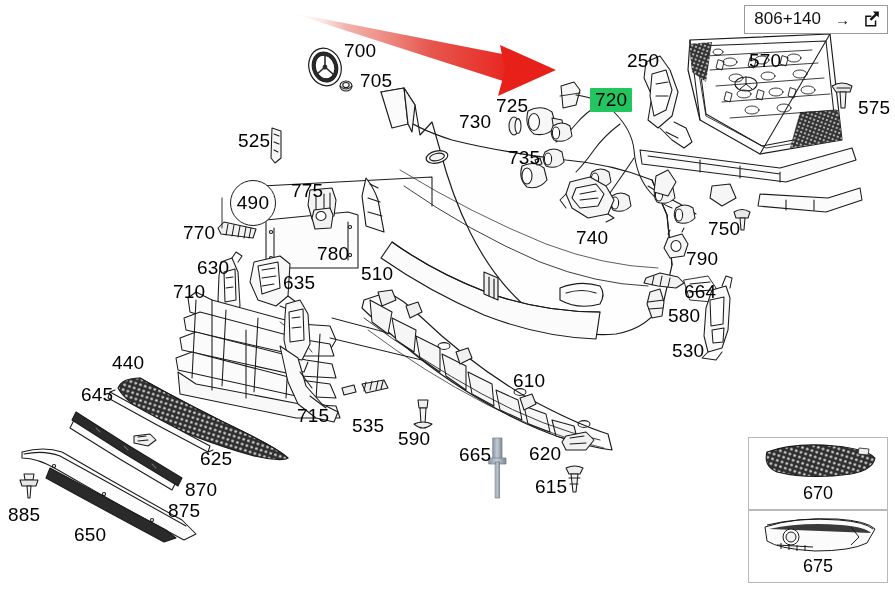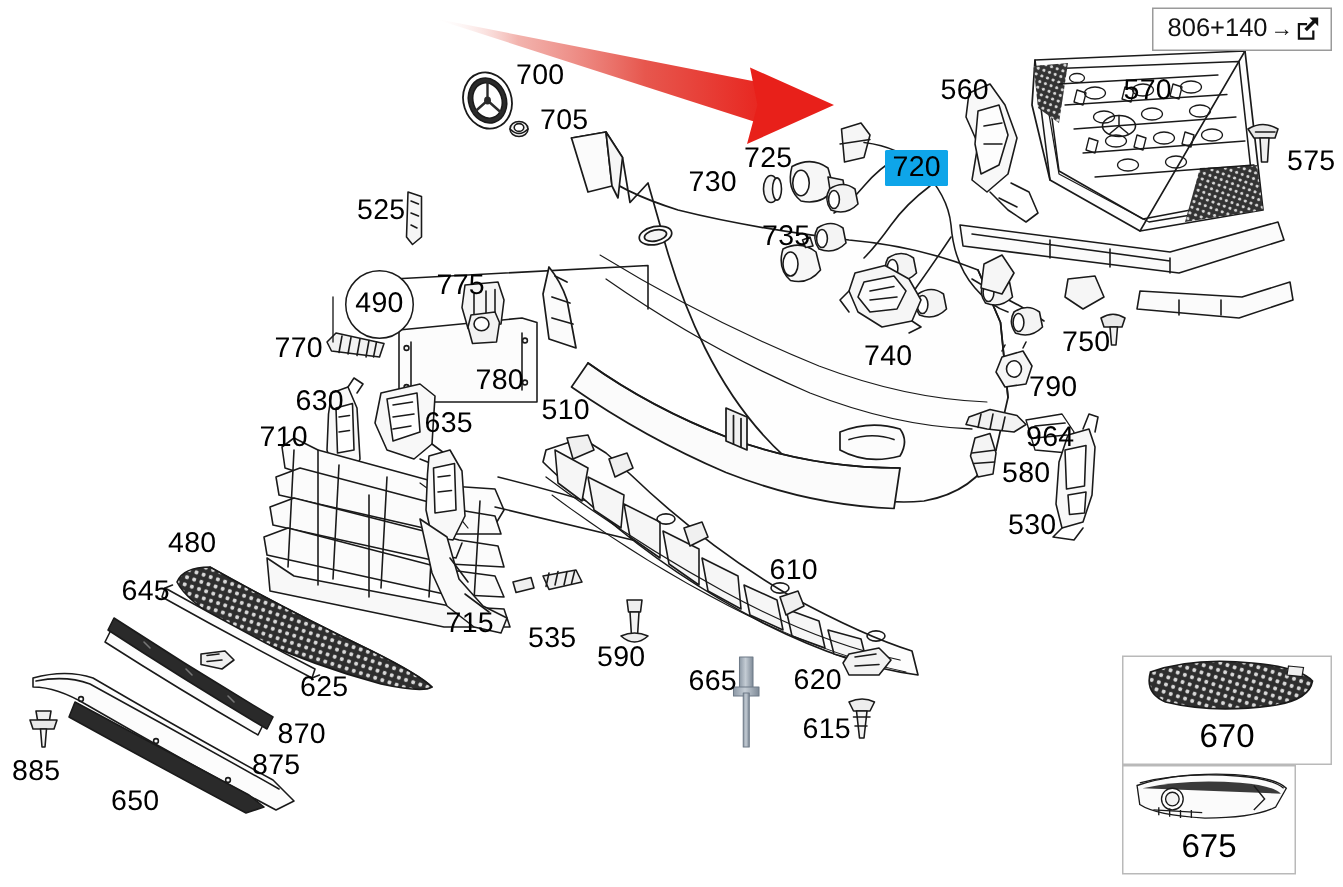--- a/index.html
+++ b/index.html
@@ -4,25 +4,25 @@
 <style>
   html,body{margin:0;padding:0;background:#fff;}
   body{font-family:"Liberation Sans",sans-serif;}
   #stage{position:relative;width:895px;height:591px;background:#ffffff;overflow:hidden;}
   .lbl{position:absolute;font-family:Liberation Sans, sans-serif;font-size:19px;color:#000;white-space:nowrap;letter-spacing:.2px;}
   .lbl.sel{background:#a9d6e5;padding:1px 5px;border-radius:1px;}
   .lbl.circ{width:44px;height:44px;border:1.6px solid #1a1a1a;border-radius:50%;
             display:flex;align-items:center;justify-content:center;background:#fff;}
   .svgwrap{position:absolute;left:0;top:0;width:895px;height:591px;}
   .badge{position:absolute;right:7px;top:5px;border:1px solid #9a9a9a;background:#fff;
-         padding:3px 7px 4px 9px;font-size:17px;color:#111;display:flex;align-items:center;gap:2px;}
+         padding:3px 7px 4px 9px;font-size:17px;color:#111;display:flex;align-items:center;gap:14px;}
   .badge .arw{font-size:15px;}
   .inset{position:absolute;border:1px solid #b9b9b9;background:#fff;box-sizing:border-box;
          display:flex;flex-direction:column;align-items:center;justify-content:flex-end;}
-  .inset .cap{font-size:22px;color:#000;padding-bottom:5px;}
+  .inset .cap{font-size:18px;color:#000;padding-bottom:5px;}
   .inset .art{flex:1;width:100%;display:flex;align-items:center;justify-content:center;}
 </style>
 </head>
 <body>
 
 <div id="stage">
 
   <svg class="svgwrap" viewBox="0 0 895 591">
     <defs>
       <linearGradient id="redarrow" x1="0" y1="0" x2="1" y2="0">
@@ -406,35 +406,35 @@
       <div class="lbl" style="left: 344px; top: 40px;">700</div>
       <div class="lbl" style="left: 360px; top: 70px;">705</div>
       <div class="lbl" style="left: 238px; top: 130px;">525</div>
       <div class="lbl circ" style="left: 230px; top: 180px;">490</div>
       <div class="lbl" style="left: 291px; top: 180px;">775</div>
       <div class="lbl" style="left: 183px; top: 222px;">770</div>
       <div class="lbl" style="left: 317px; top: 243px;">780</div>
       <div class="lbl" style="left: 459px; top: 111px;">730</div>
       <div class="lbl" style="left: 496px; top: 95px;">725</div>
       <div class="lbl" style="left: 508px; top: 147px;">735</div>
-      <div class="lbl sel" style="left: 590px; top: 88px; background: #0ea5e9; margin-top: 12px;">720</div>
+      <div class="lbl sel" style="left: 590px; top: 88px; background: #22c55e;">720</div>
       <div class="lbl" style="left: 576px; top: 227px;">740</div>
-      <div class="lbl" style="left: 627px; top: 50px;">560</div>
+      <div class="lbl" style="left: 627px; top: 50px;">250</div>
       <div class="lbl" style="left: 749px; top: 50px;">570</div>
       <div class="lbl" style="left: 858px; top: 97px;">575</div>
       <div class="lbl" style="left: 708px; top: 218px;">750</div>
       <div class="lbl" style="left: 686px; top: 248px;">790</div>
-      <div class="lbl" style="left: 684px; top: 281px;">964</div>
+      <div class="lbl" style="left: 684px; top: 281px;">664</div>
       <div class="lbl" style="left: 668px; top: 305px;">580</div>
       <div class="lbl" style="left: 672px; top: 340px;">530</div>
       <div class="lbl" style="left: 361px; top: 263px;">510</div>
       <div class="lbl" style="left: 197px; top: 257px;">630</div>
       <div class="lbl" style="left: 283px; top: 272px;">635</div>
       <div class="lbl" style="left: 173px; top: 281px;">710</div>
-      <div class="lbl" style="left: 112px; top: 352px;">480</div>
+      <div class="lbl" style="left: 112px; top: 352px;">440</div>
       <div class="lbl" style="left: 81px; top: 384px;">645</div>
       <div class="lbl" style="left: 157px; top: 448px; margin-left: 43px;">625</div>
       <div class="lbl" style="left: 297px; top: 405px;">715</div>
       <div class="lbl" style="left: 352px; top: 415px;">535</div>
       <div class="lbl" style="left: 398px; top: 428px;">590</div>
       <div class="lbl" style="left: 513px; top: 370px;">610</div>
       <div class="lbl" style="left: 459px; top: 444px;">665</div>
       <div class="lbl" style="left: 529px; top: 443px;">620</div>
       <div class="lbl" style="left: 535px; top: 476px;">615</div>
       <div class="lbl" style="left: 185px; top: 479px;">870</div>
@@ -455,21 +455,21 @@
   <div class="inset" id="inset-670" style="left: 748px; top: 437px; width: 140px; height: 73px;">
     <div class="art">
       <svg width="126" height="42" viewBox="0 0 126 42">
         <path d="M12 12 Q40 2 80 6 Q112 9 120 18 Q118 30 96 34 Q54 40 22 32 Q8 26 12 12 Z" fill="url(#mesh)" stroke="#1a1a1a" stroke-width="1.1"></path>
         <path d="M104 8 L114 9 L113 15 L103 14 Z" fill="#efefef" stroke="#1a1a1a" stroke-width=".8"></path>
       </svg>
     </div>
     <div class="cap">670</div>
   </div>
 
-  <div class="inset" id="inset-675" style="left: 748px; top: 510px; width: 116px; height: 73px;">
+  <div class="inset" id="inset-675" style="left: 748px; top: 510px; width: 140px; height: 73px;">
     <div class="art">
       <svg width="126" height="42" viewBox="0 0 126 42">
         <g fill="none" stroke="#1a1a1a" stroke-width="1">
           <path d="M10 14 Q40 4 82 6 Q112 8 120 16 L112 30 Q96 38 60 38 Q24 36 12 28 Z" fill="#fbfbfb"></path>
           <path d="M12 12 Q44 4 84 7 Q110 9 118 16" fill="none"></path>
           <path d="M14 16 Q46 9 86 12 Q110 14 116 20" fill="#3a3a3a" stroke="none"></path>
           <circle cx="36" cy="24" r="8" fill="#fff"></circle>
           <circle cx="36" cy="24" r="5" fill="#f2f2f2"></circle>
           <path d="M22 32 L58 34"></path>
           <path d="M26 30 L26 36 M34 31 L34 37 M42 32 L42 38 M50 32 L50 38"></path>

